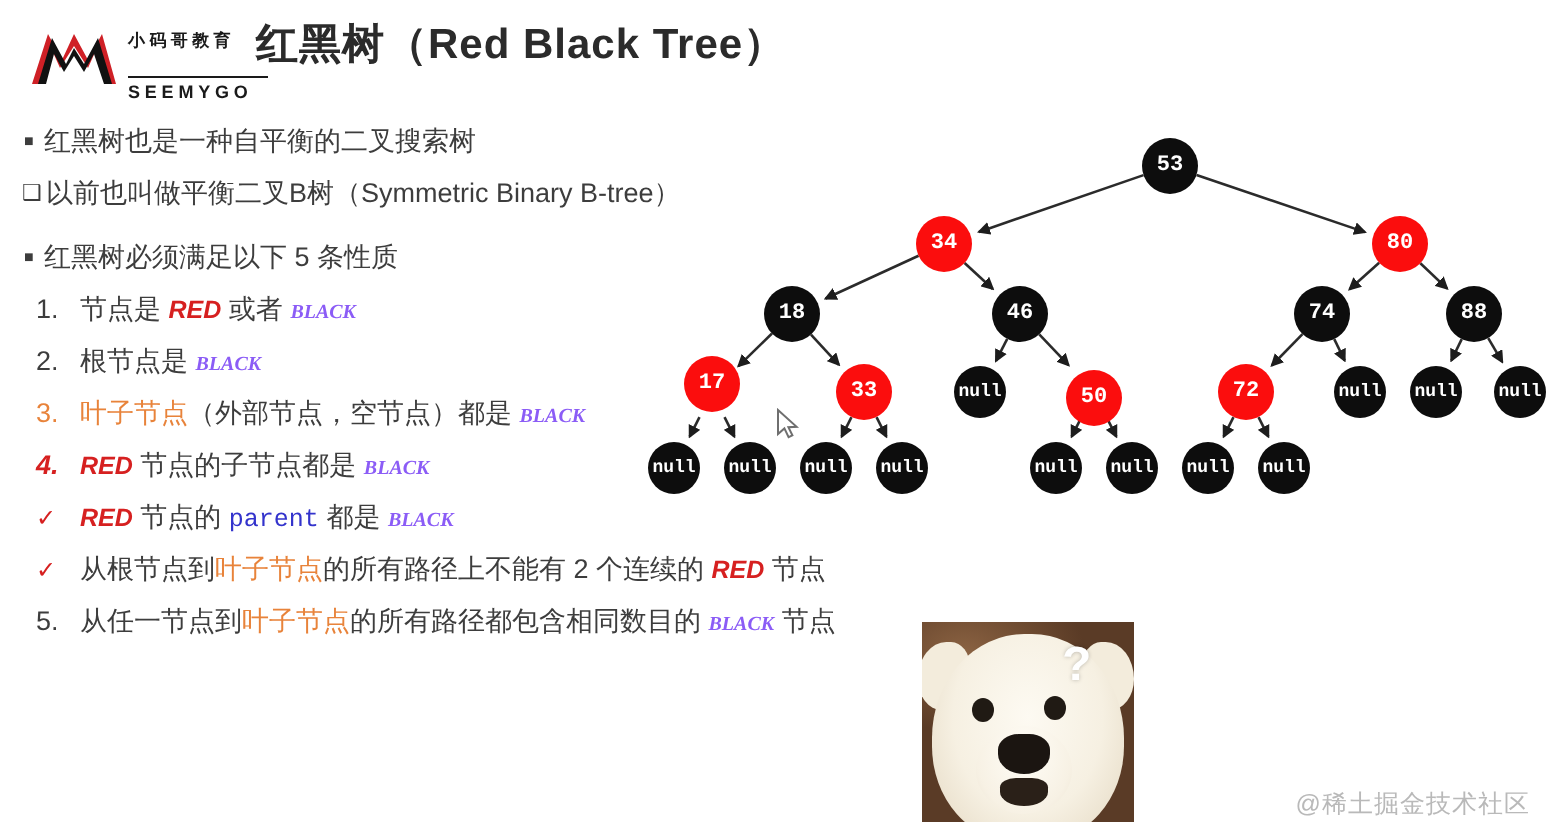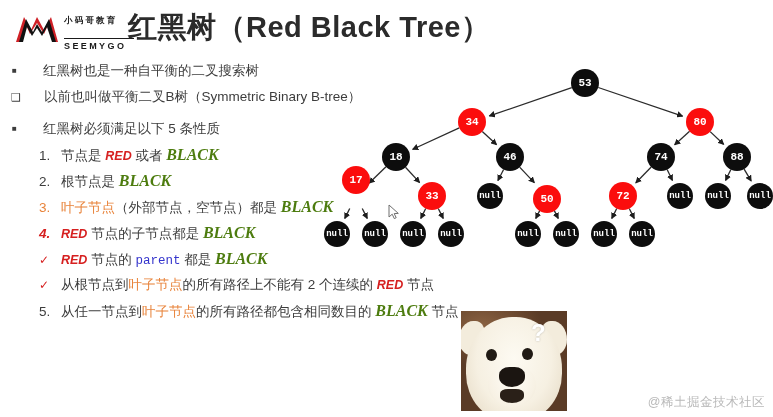--- a/index.html
+++ b/index.html
@@ -53,41 +53,41 @@
     font-weight: bold;
     line-height: 12px;
     border-top: 1.5px solid #1a1a1a;
     margin-top: 12px;
     padding-top: 1px;
     white-space: nowrap;
   }
   #page-title {
     position: absolute;
     left: 128px; top: 8px;
-    font-size: 29px;
+    font-size: 21px;
     font-weight: bold;
     color: #2b2b2b;
     letter-spacing: 0.5px;
     white-space: nowrap;
   }
 
   
   #text-col {
     position: absolute;
     left: 0; top: 58px;
     width: 440px;
   }
   .line {
     position: relative;
     font-size: 13.5px;
     color: #3d3d3d;
     line-height: 26px;
     height: 26px;
     white-space: nowrap;
-    padding-left: 29px;
+    padding-left: 8px;
   }
   .line.gap { margin-top: 6px; }
   .bullet-sq::before {
     content: "■";
     position: absolute;
     left: 12px;
     font-size: 8px;
     color: #3d3d3d;
     top: 0;
   }
@@ -117,24 +117,24 @@
     font-size: 12px;
   }
   .kw-red {
     color: #d62020;
     font-weight: bold;
     font-style: italic;
     font-size: 12.5px;
     font-family: Liberation Sans, sans-serif;
   }
   .kw-black {
-    color: #4d7c0f;
+    color: #8b5cf6;
     font-weight: bold;
     font-style: italic;
-    font-size: 16px;
+    font-size: 10px;
     font-family: "Liberation Serif", "DejaVu Serif", serif;
   }
   .kw-orange { color: #e8833a; }
   .kw-blue {
     color: #3333cc;
     font-family: "Liberation Mono", "DejaVu Sans Mono", monospace;
     font-size: 12.5px;
     margin-top: 48px;
   }
 
@@ -355,21 +355,21 @@
         </g>
     </svg>
     <div id="node-layer">
         <div class="node black val" style="left: 265px; top: 25px;">53</div>
         <div class="node red val" style="left: 152px; top: 64px;">34</div>
         <div class="node red val" style="left: 380px; top: 64px;">80</div>
         <div class="node black val" style="left: 76px; top: 99px;">18</div>
         <div class="node black val" style="left: 190px; top: 99px;">46</div>
         <div class="node black val" style="left: 341px; top: 99px;">74</div>
         <div class="node black val" style="left: 417px; top: 99px;">88</div>
-        <div class="node red val" style="left: 36px; top: 122px;">17</div>
+        <div class="node red val" style="left: 36px; top: 134px;">17</div>
         <div class="node red val" style="left: 112px; top: 138px;">33</div>
         <div class="node black nil" style="left: 170px; top: 138px;">null</div>
         <div class="node red val" style="left: 227px; top: 141px;">50</div>
         <div class="node red val" style="left: 303px; top: 138px;">72</div>
         <div class="node black nil" style="left: 360px; top: 138px;">null</div>
         <div class="node black nil" style="left: 398px; top: 138px;">null</div>
         <div class="node black nil" style="left: 440px; top: 138px;">null</div>
         <div class="node black nil" style="left: 17px; top: 176px;">null</div>
         <div class="node black nil" style="left: 55px; top: 176px;">null</div>
         <div class="node black nil" style="left: 93px; top: 176px;">null</div>

